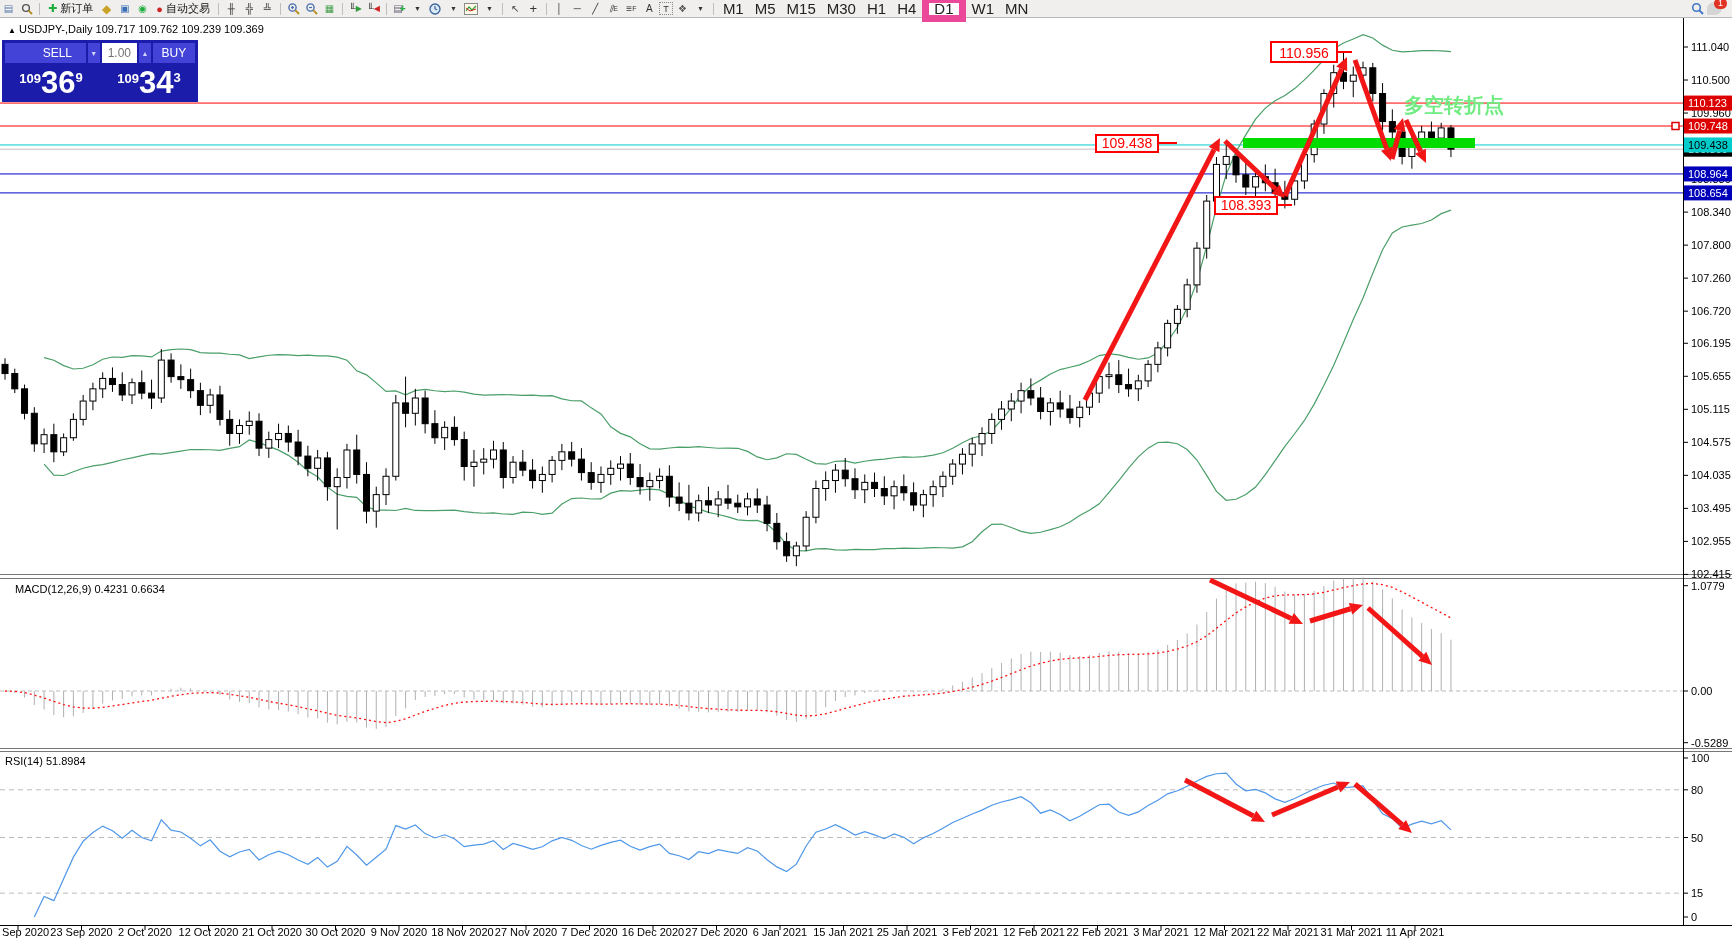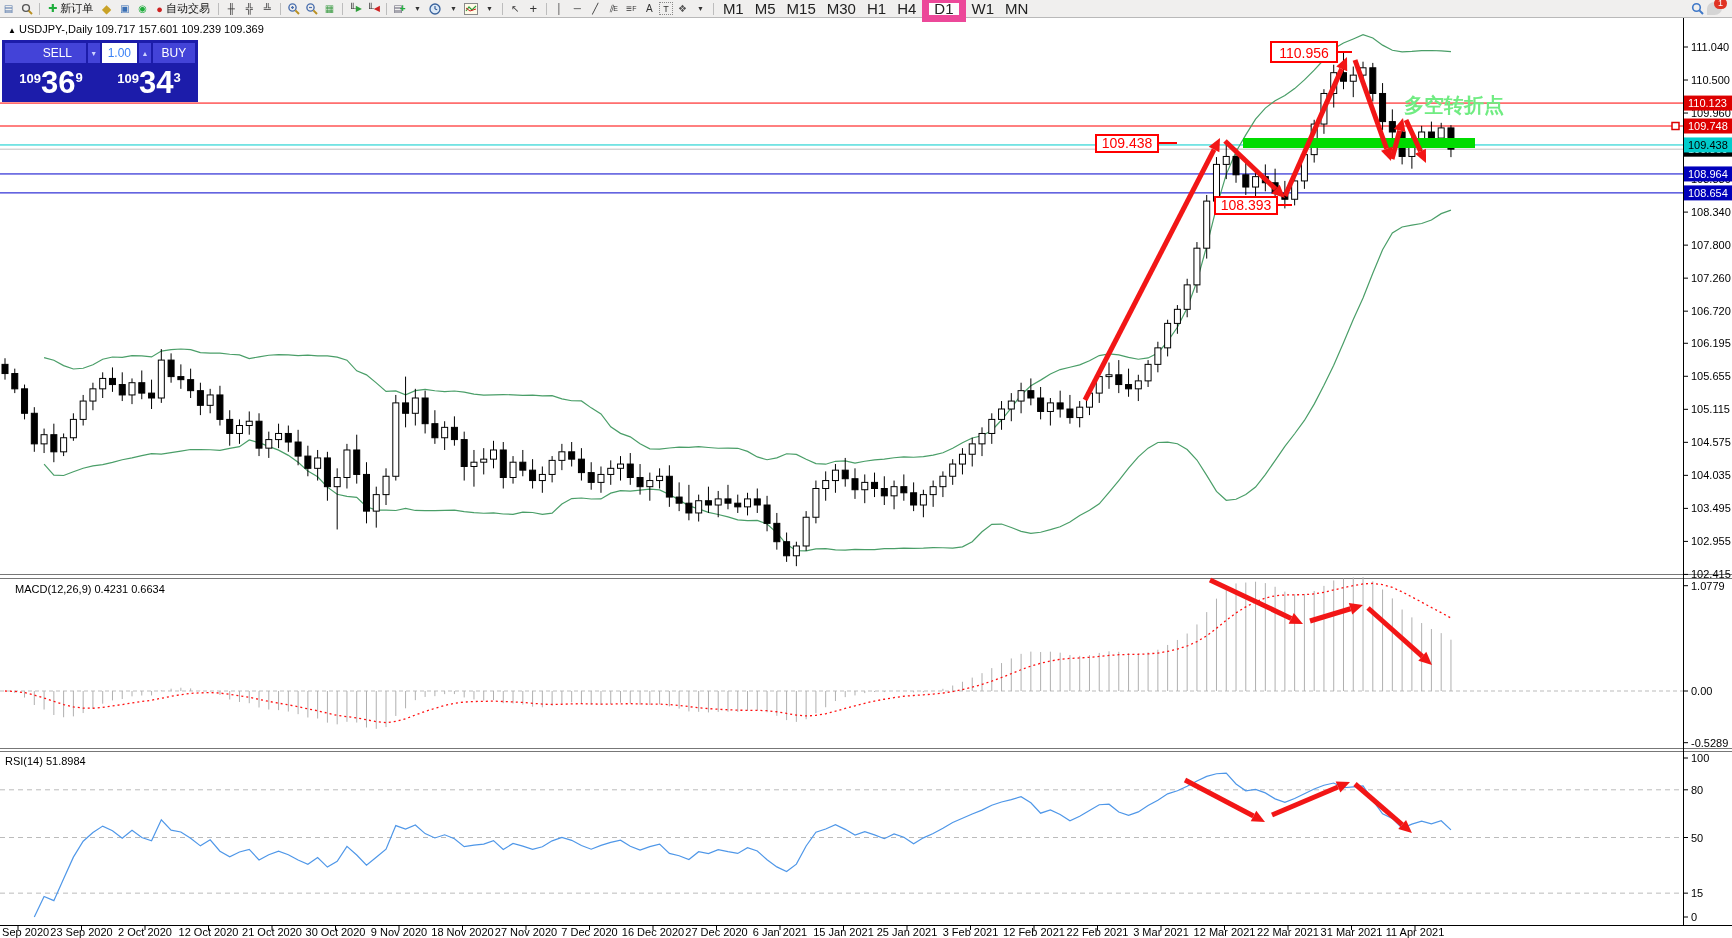--- a/index.html
+++ b/index.html
@@ -19,21 +19,21 @@
   .gold{color:#c9a227;} .green{color:#1fae3d;} .blue{color:#3a6fb5;} .red{color:#cf2222;}
   
   .overlay-label{position:absolute;font-size:11px;color:#000;z-index:20;white-space:nowrap;}
   
   .trade-panel{position:absolute;left:2px;top:40px;width:196px;background:#1c1caa;z-index:40;
     padding:3px 3px 4px 3px;box-sizing:border-box;}
   .tp-row1{display:flex;height:20px;gap:2px;}
   .tp-btn{background:#4343d8;color:#fff;font-size:12px;display:flex;align-items:center;justify-content:center;}
   .tp-sell{width:62px;padding-left:24px;} .tp-buy{width:46px;}
   .tp-spin{width:13px;background:#4343d8;color:#cfd4ff;font-size:7px;display:flex;align-items:center;justify-content:center;}
-  .tp-qty{flex:1;background:#fff;color:#3b82f6;font-size:12px;text-align:right;padding:0 6px;line-height:20px;}
+  .tp-qty{flex:1;background:#fff;color:#737373;font-size:12px;text-align:right;padding:0 6px;line-height:20px;}
   .tp-row2{display:flex;gap:6px;margin-top:2px;}
   .tp-price{flex:1;color:#fff;display:flex;align-items:flex-end;justify-content:center;height:33px;}
   .tp-prefix{font-size:13px;font-weight:bold;margin-bottom:12px;}
   .tp-big{font-size:31px;font-weight:bold;line-height:30px;}
   .tp-sup{font-size:13px;font-weight:bold;margin-bottom:13px;}
   svg{position:absolute;left:0;top:0;z-index:1;}
 </style>
 </head>
 <body>
 
@@ -139,21 +139,21 @@
         <line x1="8.4" y1="8.4" x2="12" y2="12" stroke="#3f78c8" stroke-width="2"></line>
       </svg>
   </span>
   <span class="note">
     <span class="badge">1</span>
   </span>
 </div>
 
 <div class="overlay-label" style="left:8px;top:23px">
   <span style="font-size:8px">▲</span>
-  <span>USDJPY-,Daily  109.717 157.601 109.239 109.369</span>
+  <span>USDJPY-,Daily  109.717 109.762 109.239 109.369</span>
 </div>
 <div class="overlay-label" style="left:15px;top:583px">MACD(12,26,9) 0.4231 0.6634</div>
 <div class="overlay-label" style="left:5px;top:755px">RSI(14) 51.8984</div>
 
 <div class="trade-panel">
   <div class="tp-row1">
     <div class="tp-btn tp-sell">SELL</div>
     <div class="tp-spin">▼</div>
     <div class="tp-qty">1.00</div>
     <div class="tp-spin">▲</div>

